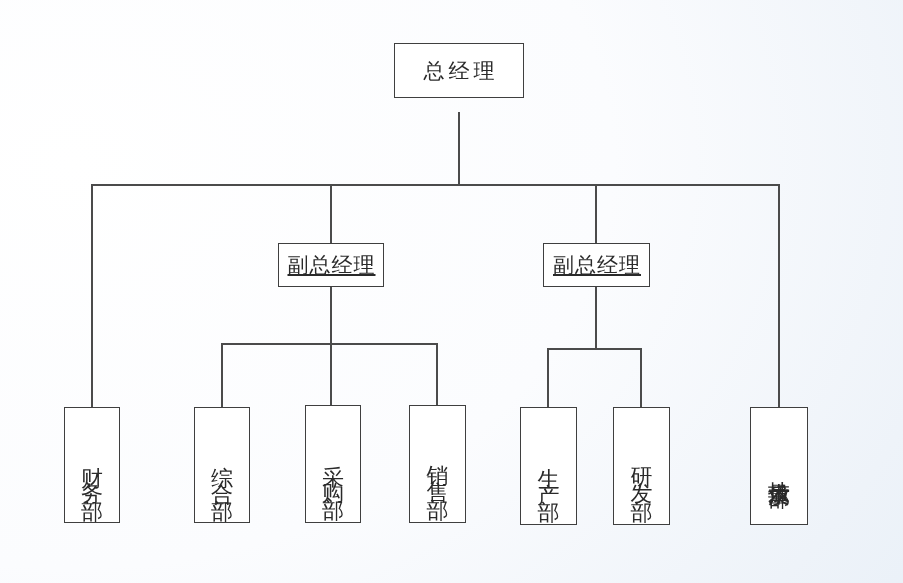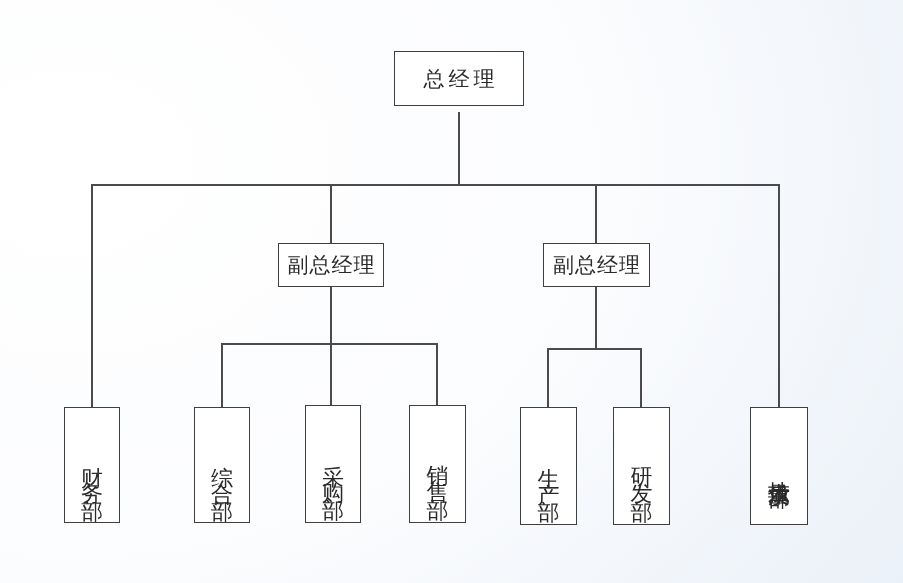--- a/index.html
+++ b/index.html
@@ -26,39 +26,39 @@
     justify-content: center;
     text-align: center;
   }
   .node .lbl {
     display: block;
     font-size: 21px;
     color: #2a2a2a;
     white-space: nowrap;
   }
   .h .lbl { letter-spacing: 4px; margin-right: -4px; }
-  .h4 .lbl { letter-spacing: 1px; margin-right: -1px; }
+  .h4 .lbl { letter-spacing: 1px; margin-right: -1px; text-decoration: underline; }
   .v .lbl {
     writing-mode: vertical-rl;
     text-orientation: upright;
     white-space: normal;
     font-size: 22px;
   }
   .v3 .lbl { letter-spacing: 16px; margin-bottom: -16px; }
   .v5 .lbl { letter-spacing: 1px; margin-bottom: -1px; }
 
   .line {
     position: absolute;
     background: #4b4b4b;
   }
   .vline { width: 2px; }
   .hline { height: 1.5px; }
 
   
-  #n-ceo        { left: 394px; top: 51px;  width: 130px; height: 55px; }
+  #n-ceo        { left: 394px; top: 43px;  width: 130px; height: 55px; }
   #n-vp-left    { left: 278px; top: 243px; width: 106px; height: 44px; }
   #n-vp-right   { left: 543px; top: 243px; width: 107px; height: 44px; }
   #n-finance    { left: 64px;  top: 407px; width: 56px;  height: 116px; }
   #n-general    { left: 194px; top: 407px; width: 56px;  height: 116px; }
   #n-purchasing { left: 305px; top: 405px; width: 56px;  height: 118px; }
   #n-sales      { left: 409px; top: 405px; width: 57px;  height: 118px; }
   #n-production { left: 520px; top: 407px; width: 57px;  height: 118px; }
   #n-rnd        { left: 613px; top: 407px; width: 57px;  height: 118px; }
   #n-tech       { left: 750px; top: 407px; width: 58px;  height: 118px; }
 

